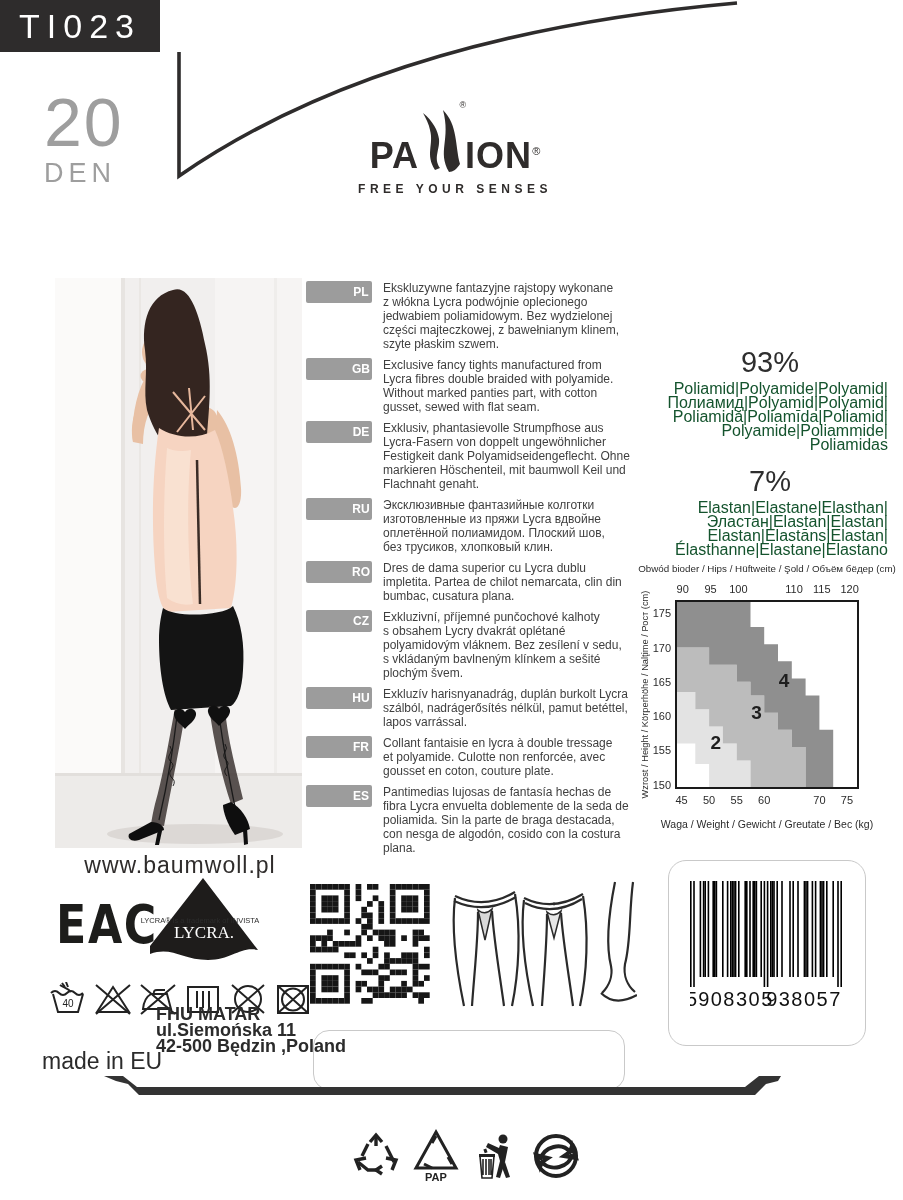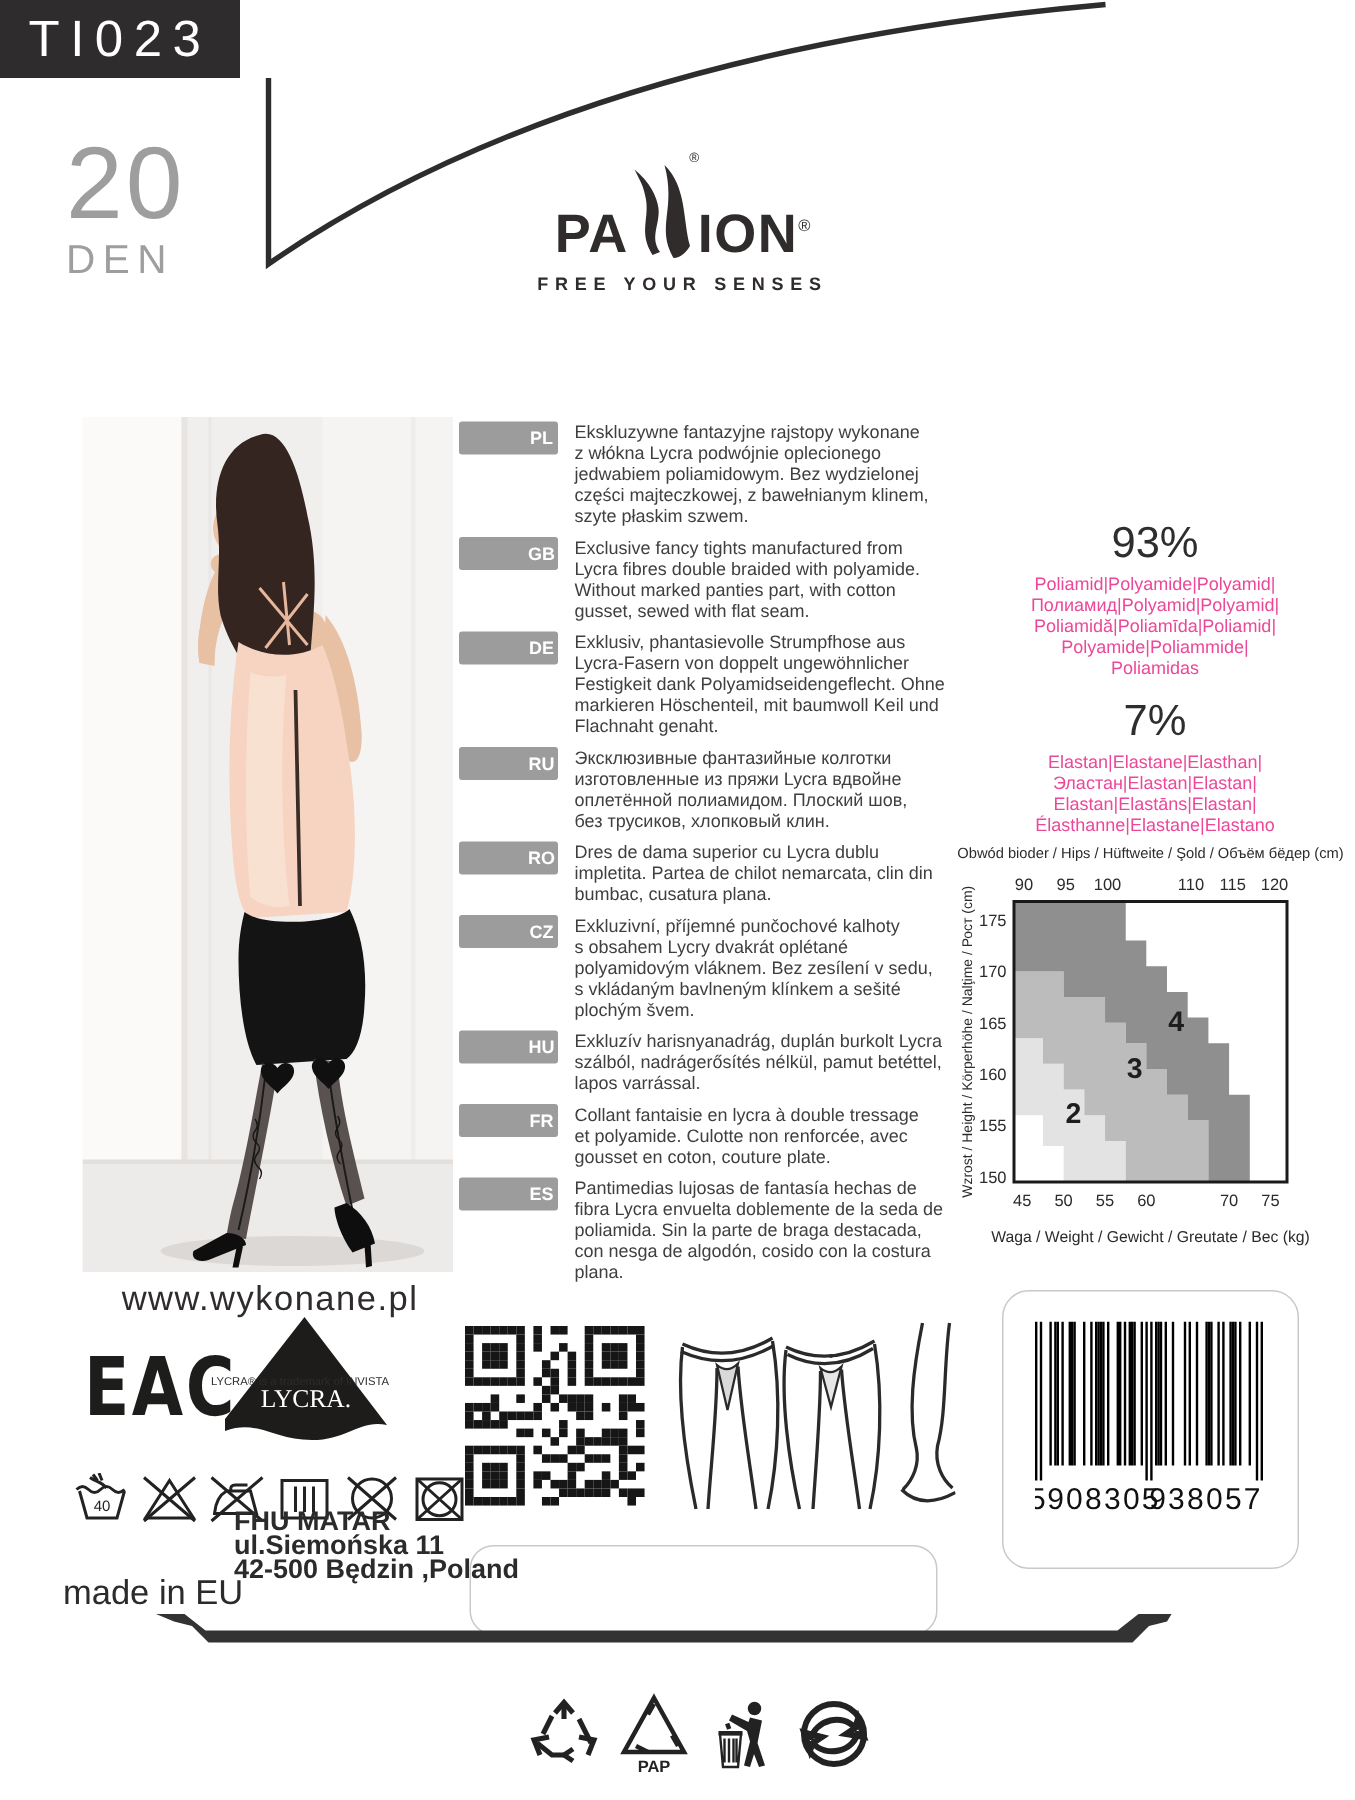--- a/index.html
+++ b/index.html
@@ -30,21 +30,21 @@
   
   #descriptions{left:306px;top:281px;width:338px;display:flex;flex-direction:column;gap:7px;}
   .desc-row{display:flex;gap:11px;}
   .lang-badge{flex:0 0 22px;width:22px;height:22px;background:#9c9c9c;border-radius:2px;color:#fff;
               font-size:12px;font-weight:700;display:flex;align-items:center;justify-content:center;padding-left:44px;}
   .desc-text{font-size:12px;line-height:14px;color:#3f3f3f;white-space:pre-line;}
 
   
   #composition{left:652px;top:346px;width:236px;text-align:center;color:#2e2e2e;}
   .comp-pct{font-size:29px;font-weight:400;margin-bottom:3px;}
-  .comp-lines{font-size:12px;line-height:14px;white-space:pre-line;margin-bottom:13px;color:#ec4899;}
+  .comp-lines{font-size:16px;line-height:14px;white-space:pre-line;margin-bottom:13px;color:#14532d;text-align:right;}
 
   
   #size-chart{left:636px;top:560px;width:262px;height:296px;}
 
   
   #eac{left:56px;top:898px;font-size:54px;font-weight:900;color:#1d1d1b;letter-spacing:2px;
        transform:scaleX(.82);transform-origin:left top;line-height:54px;font-family:"DejaVu Sans",sans-serif;}
   #lycra{left:146px;top:876px;width:116px;height:92px;}
   #lycra-note{left:112px;top:916px;width:176px;text-align:center;font-size:7.5px;color:#2c2c2c;}
   #care-row{left:48px;top:982px;display:flex;gap:5px;}
@@ -127,21 +127,21 @@
     <path d="M115,468 q3,4 0,8 q-3,4 1,8 q4,3 0,8 q-3,4 1,8 q4,3 1,8" stroke="#141414" stroke-width=".9" fill="none"></path>
     <path d="M170,466 q3,4 0,8 q-3,4 1,8 q4,3 0,8 q-3,4 1,8" stroke="#141414" stroke-width=".9" fill="none"></path>
     <path d="M130,434 c-4,-6 -12,-3 -11,3 c1,6 7,9 11,14 c4,-5 10,-8 11,-14 c1,-6 -7,-9 -11,-3 Z" fill="#101010"></path>
     <path d="M164,431 c-4,-6 -12,-3 -11,3 c1,6 7,9 11,14 c4,-5 10,-8 11,-14 c1,-6 -7,-9 -11,-3 Z" fill="#101010"></path>
     <path d="M96,544 L74,556 C72,561 77,564 84,562 L109,552 C109,548 104,544 96,544 Z" fill="#0e0e0e"></path>
     <path d="M103,552 L100,567 L104,567 L107,553 Z" fill="#0e0e0e"></path>
     <path d="M176,524 C186,530 193,540 195,551 L180,557 C172,546 168,533 168,527 Z" fill="#0e0e0e"></path>
     <path d="M188,552 L189,567 L193,566 L192,550 Z" fill="#0e0e0e"></path>
   </svg>
 
-  <div id="website" class="abs">www.wykonane.pl</div>
+  <div id="website" class="abs">www.baumwoll.pl</div>
 
   <div id="descriptions" class="abs">
       <div class="desc-row">
         <div class="lang-badge">PL</div>
         <div class="desc-text">Ekskluzywne fantazyjne rajstopy wykonane
 z włókna Lycra podwójnie oplecionego
 jedwabiem poliamidowym. Bez wydzielonej
 części majteczkowej, z bawełnianym klinem,
 szyte płaskim szwem.</div>
       </div>

